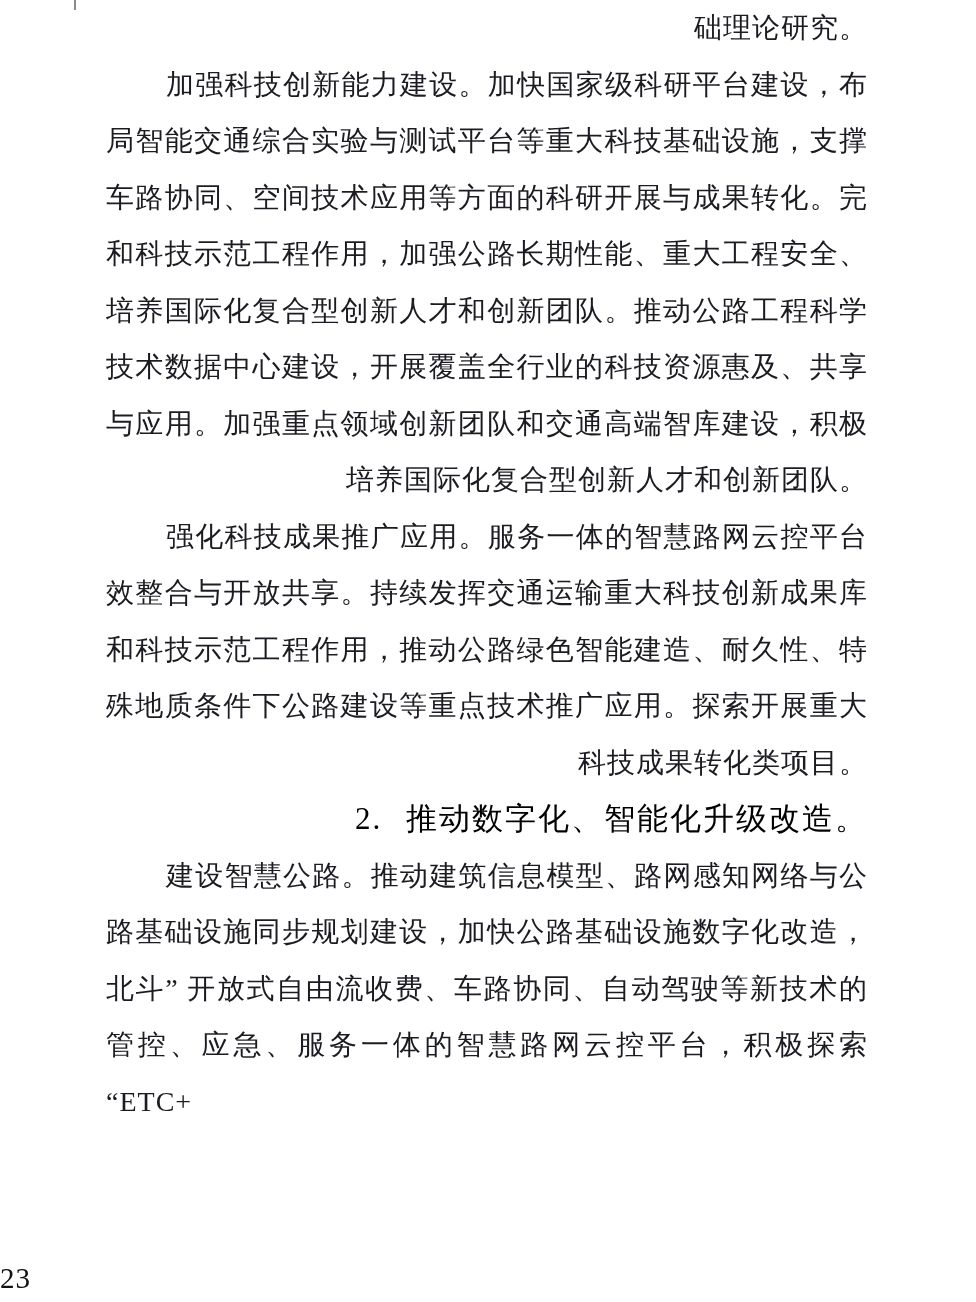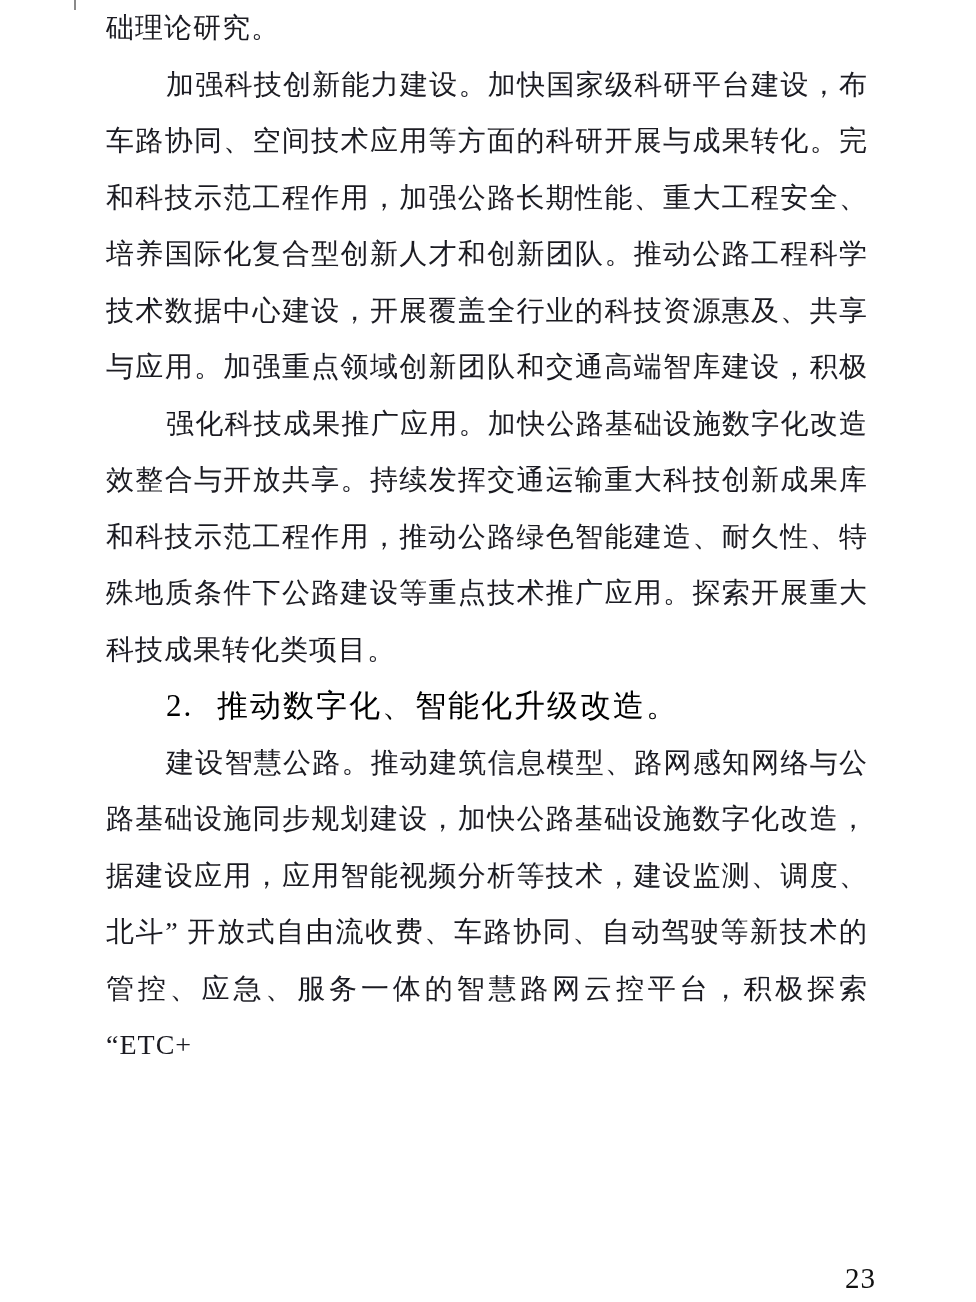--- a/index.html
+++ b/index.html
@@ -34,20 +34,21 @@
     top: 0;
     width: 762px;
   }
   .line {
     font-size: 28px;
     line-height: 56.5px;
     height: 56.5px;
     letter-spacing: 1px;
     white-space: nowrap;
     overflow: visible;
+    text-align: right;
   }
   .justify {
     white-space: normal;
     text-align: justify;
     text-align-last: justify;
     text-justify: inter-ideograph;
   }
   .indent {
     text-indent: 60px;
   }
@@ -56,53 +57,53 @@
     font-size: 31px;
     letter-spacing: 2px;
     word-spacing: 14px;
     color: #000000;
   }
   .footer {
     position: absolute;
     left: 0;
     top: 1262px;
     width: 868px;
-    text-align: right;
-    margin-left: 8px;
+    text-align: left;
   }
   .page-number {
     font-size: 29px;
     letter-spacing: 1px;
     color: #111111;
   }
 </style>
 </head>
 <body>
 
 <div class="page">
 
   <div class="scan-mark"></div>
 
   <div class="content">
     <div class="line">础理论研究。</div>
     <div class="line justify indent">加强科技创新能力建设。加快国家级科研平台建设，布</div>
+    <div class="line justify">局智能交通综合实验与测试平台等重大科技基础设施，支撑</div>
     <div class="line justify">车路协同、空间技术应用等方面的科研开展与成果转化。完</div>
     <div class="line justify">和科技示范工程作用，加强公路长期性能、重大工程安全、</div>
     <div class="line justify">培养国际化复合型创新人才和创新团队。推动公路工程科学</div>
     <div class="line justify">技术数据中心建设，开展覆盖全行业的科技资源惠及、共享</div>
     <div class="line justify">与应用。加强重点领域创新团队和交通高端智库建设，积极</div>
-    <div class="line justify indent">强化科技成果推广应用。加快公路基础设施数字化改造</div>
+    <div class="line">培养国际化复合型创新人才和创新团队。</div>
+    <div class="line justify indent">强化科技成果推广应用。服务一体的智慧路网云控平台</div>
     <div class="line justify">效整合与开放共享。持续发挥交通运输重大科技创新成果库</div>
     <div class="line justify">和科技示范工程作用，推动公路绿色智能建造、耐久性、特</div>
     <div class="line justify">殊地质条件下公路建设等重点技术推广应用。探索开展重大</div>
     <div class="line">科技成果转化类项目。</div>
     <div class="line heading indent">2. 推动数字化、智能化升级改造。</div>
     <div class="line justify indent">建设智慧公路。推动建筑信息模型、路网感知网络与公</div>
     <div class="line justify">路基础设施同步规划建设，加快公路基础设施数字化改造，</div>
-    <div class="line justify">据建设应用，应用智能视频分析等技术，建设监测、调度、</div>
     <div class="line justify">北斗”&nbsp;开放式自由流收费、车路协同、自动驾驶等新技术的</div>
     <div class="line justify">管控、应急、服务一体的智慧路网云控平台，积极探索“ETC+</div>
   </div>
 
   <div class="footer">
     <span class="page-number">23</span>
   </div>
 
 </div>
 

